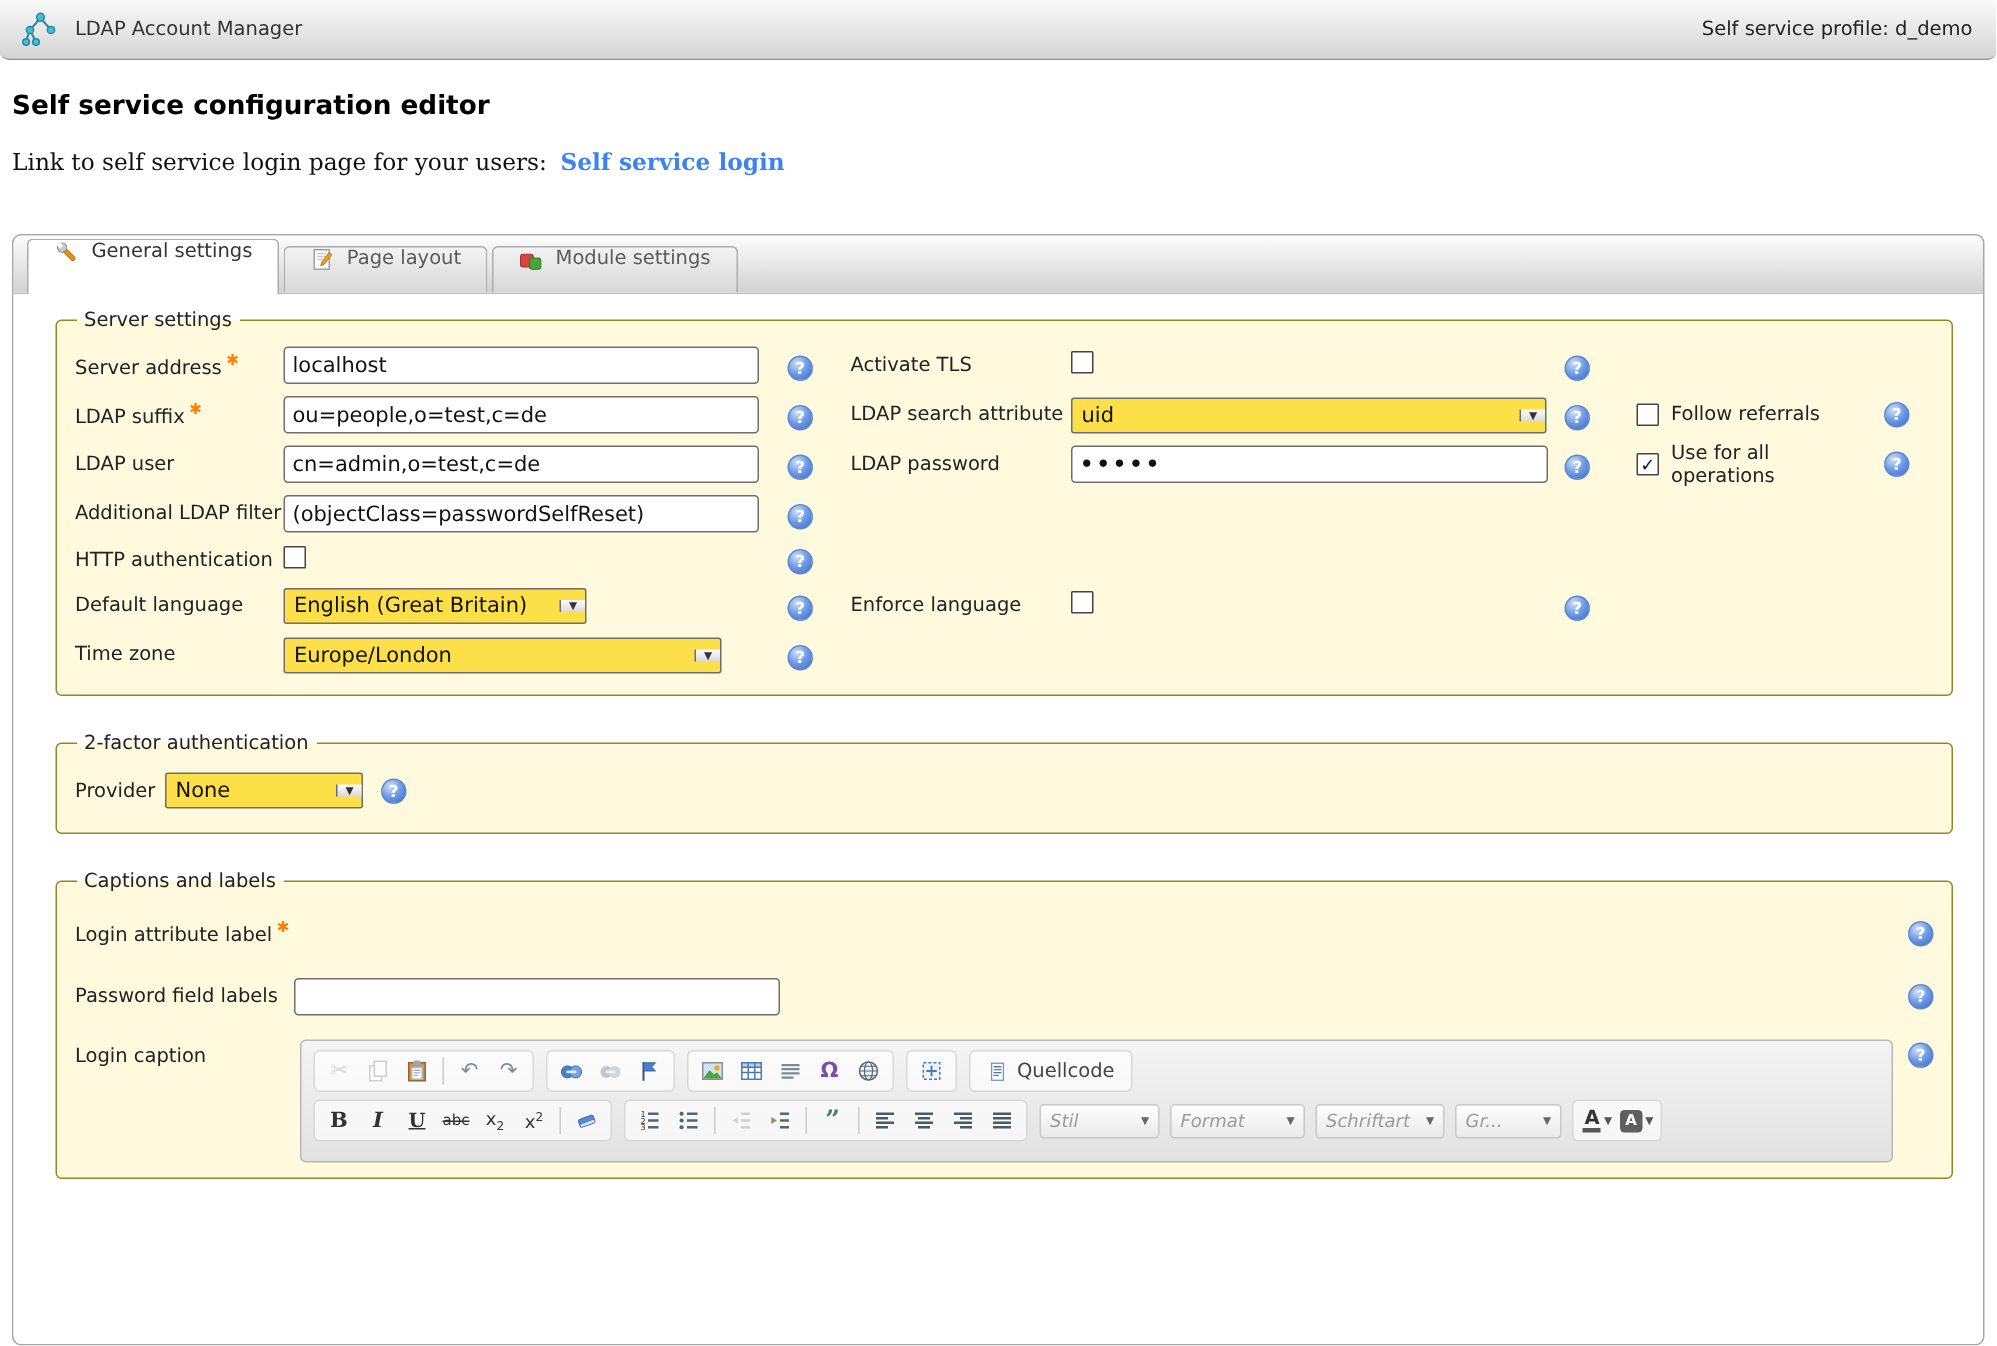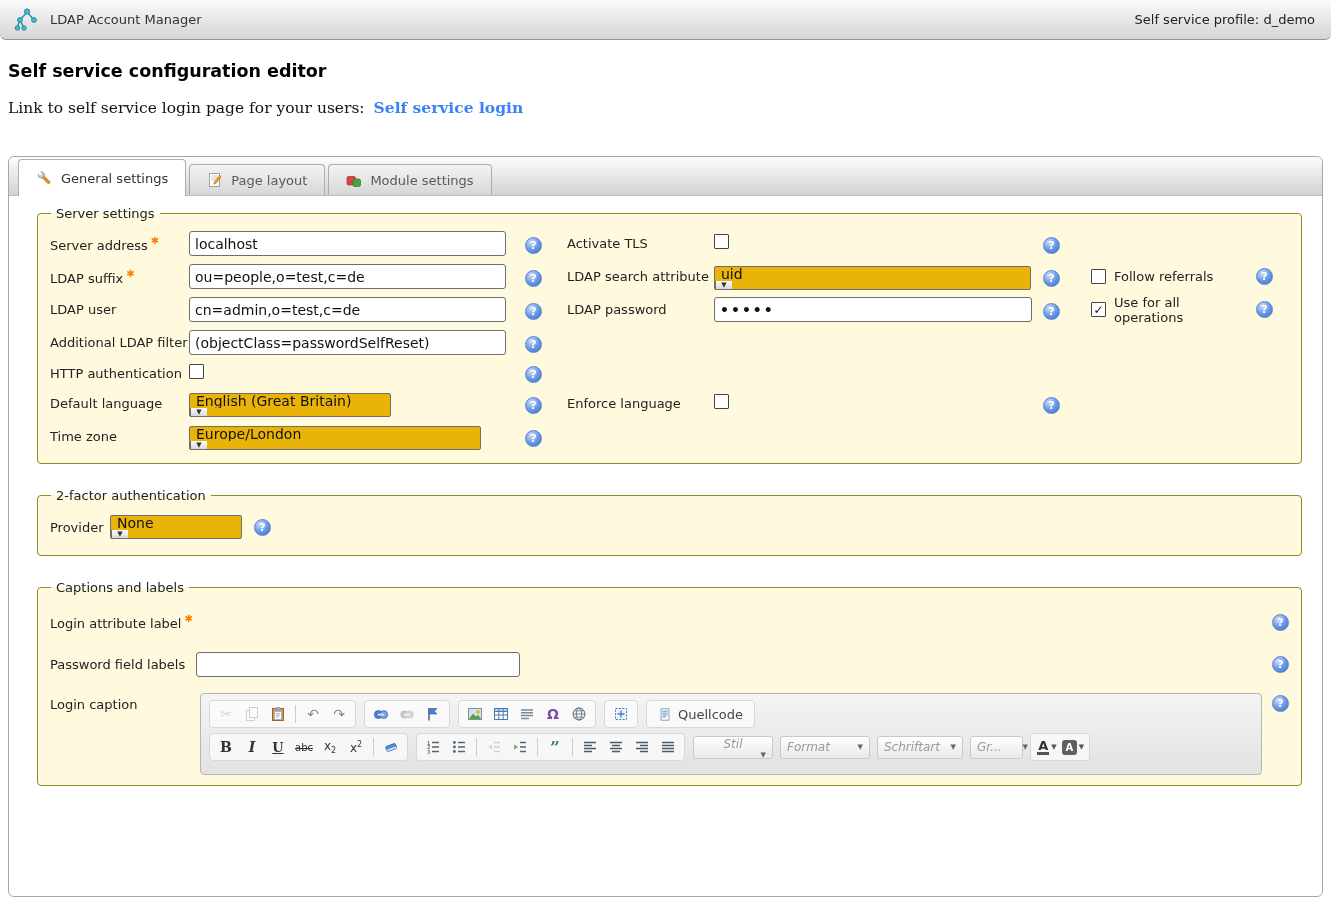--- a/index.html
+++ b/index.html
@@ -21,21 +21,21 @@
   .linkline { margin:17px 0 0 8px; font-family:"DejaVu Serif","Liberation Serif",serif; font-size:15.5px; color:#111; }
   .linkline a { color:#3b82f6; font-weight:bold; text-decoration:none; margin-left:9px; }
   
   .tabbox { margin:39px 8px 0 8px; border:1px solid #a6a6a6; border-radius:6px; }
   .tabbar {
     height:39px; background:linear-gradient(#fdfdfd,#d2d2d2);
     border-bottom:1px solid #bdbdbd; border-radius:6px 6px 0 0;
     display:flex; align-items:flex-end; padding-left:9px; gap:3px;
   }
   .tab {
-    display:flex; align-items:center; gap:8px; padding:0 17px; height:31px;
+    display:flex; align-items:flex-start; gap:8px; padding:0 17px; height:31px;
     background:linear-gradient(#f3f3f3,#d7d7d7); border:1px solid #adadad; border-bottom:none;
     border-radius:4px 4px 0 0; font-size:13px; color:#5a5a5a; cursor:default; position:relative;
   }
   .tab.active { height:37px; background:#fff; color:#333; margin-bottom:-1px; z-index:2; }
   .tabcontent { background:#fff; border-radius:0 0 6px 6px; padding:10px 20px 0 28px; min-height:700px; }
   
   fieldset {
     border:1px solid #8f8a24; border-radius:4px; background:#fffadd;
     margin:0 0 24px 0; padding:6px 12px 10px 12px;
   }
@@ -60,22 +60,22 @@
     background:radial-gradient(circle at 35% 28%, #cfe0f8 0%, #6f9be6 48%, #3a6ac6 100%);
     border:1px solid #5a86d2; color:#fff; font-size:11px; font-weight:bold;
     display:inline-flex; align-items:center; justify-content:center; cursor:pointer;
   }
   .cb {
     width:15px; height:15px; border:1.5px solid #444; background:#fff; border-radius:1px;
     display:inline-flex; align-items:center; justify-content:center;
     font-size:12px; font-weight:bold; color:#111; line-height:1; cursor:pointer; flex:0 0 15px;
   }
   .sel {
-    height:24px; border:1.5px solid #6e6e6e; border-radius:2px; background:#eab308;
-    display:inline-flex; align-items:flex-start; cursor:pointer;flex-direction:column;
+    height:24px; border:1.5px solid #6e6e6e; border-radius:2px; background:#fde047;
+    display:inline-flex; align-items:center; cursor:pointer;
   }
   .sel-t { flex:1; display:flex; align-items:center; padding:0 6px; font-size:14px; color:#111; white-space:nowrap; overflow:hidden; }
   .sel-b {
     width:17px; border-left:1.5px solid #6e6e6e; background:linear-gradient(#fdfdfd,#d8d8d8);
     display:flex; align-items:center; justify-content:center; font-size:7px; color:#333;
   }
   
   .crow { display:flex; align-items:center; min-height:42px; }
   .crow.top { align-items:flex-start; }
   .cc1 { width:146px; padding-top:0; }
@@ -106,21 +106,21 @@
   .t-u { font-weight:bold; font-size:13px; color:#333; text-decoration:underline; font-family:"DejaVu Serif","Liberation Serif",serif; }
   .t-s { font-size:10px; color:#333; text-decoration:line-through; }
   .t-x { font-size:12px; font-weight:normal; color:#333; }
   .t-x sub, .t-x sup { font-size:8px; }
   .combo {
     height:23px; border:1px solid #c9c9c9; border-radius:3px; background:linear-gradient(#fff,#e9e9e9);
     display:inline-flex; align-items:center; padding:0 6px; margin-right:7px;
     color:#9a9a9a; font-style:italic; font-size:12px; cursor:pointer;
   }
   .combo .car { margin-left:auto; padding-left:8px; font-style:normal; font-size:7px; color:#666; }
-  .c-stil { width:80px;flex-direction:column; } .c-format { width:90px; } .c-font { width:86px; } .c-size { width:53px;gap:13px; }
+  .c-stil { width:80px; } .c-format { width:90px; } .c-font { width:86px; } .c-size { width:71px;gap:13px; }
   .colA { font-weight:bold; font-size:13px; color:#333; border-bottom:3px solid #555; line-height:1; padding:0 1px; }
   .colAbox {
     width:15px; height:15px; background:#5f5f5f; border-radius:3px; color:#fff; font-weight:bold;
     font-size:10px; display:inline-flex; align-items:center; justify-content:center;
   }
   .car2 { font-size:7px; color:#555; margin-left:2px; }
   .srcbtn { display:flex; align-items:center; gap:6px; padding:0 8px; font-size:13px; color:#444; cursor:pointer; height:24px; }
   .cke-contents {
     background:#fff; border:1px solid #b2b2b2; margin:2px 2px 0 2px; height:99px;
     box-shadow:inset 0 2px 3px rgba(0,0,0,.12); cursor:text;

